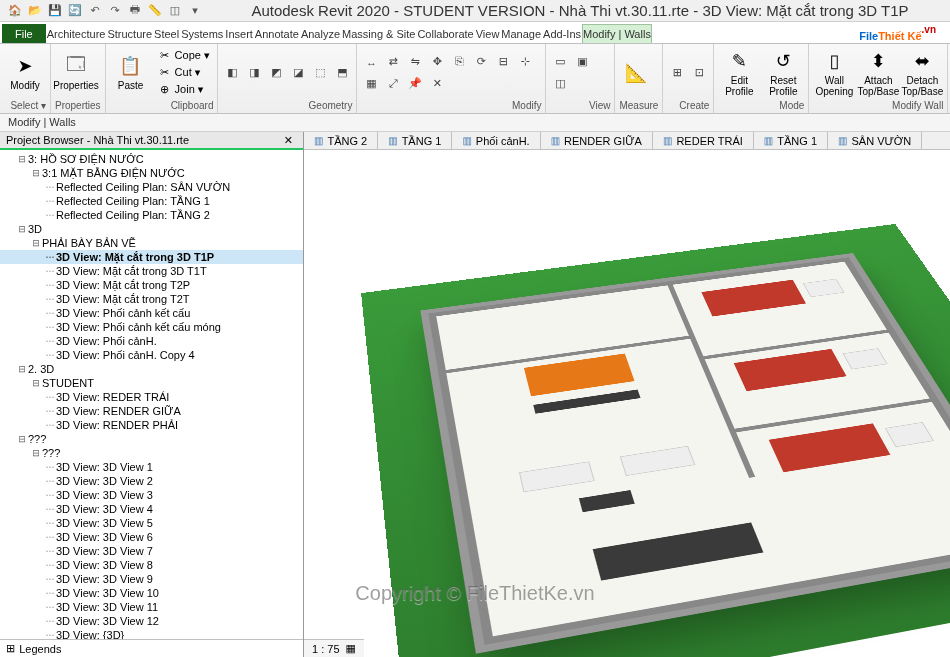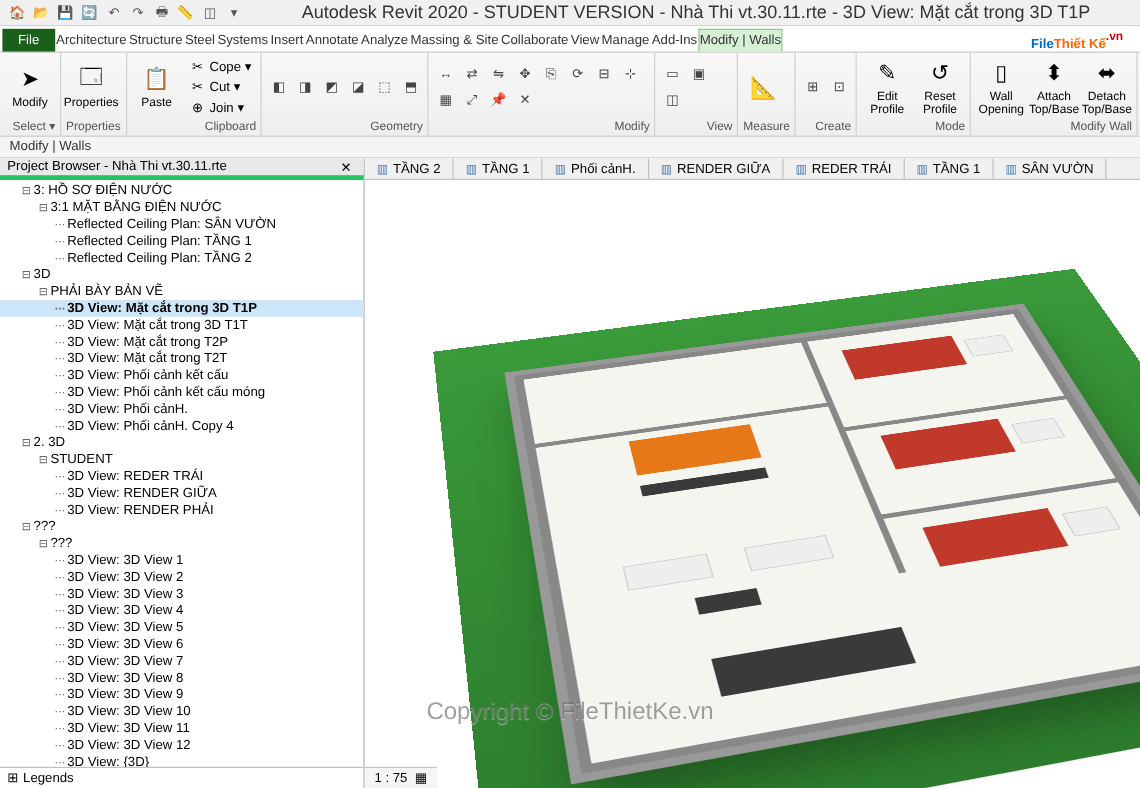--- a/index.html
+++ b/index.html
@@ -32,21 +32,21 @@
 .icon-btn { width: 20px; height: 20px; display: flex; align-items: center; justify-content: center; cursor: pointer; color: #444; }
 
 
 .context-bar { height: 18px; background: #f5f5f5; border-bottom: 1px solid #d0d0d0; padding: 2px 8px; font-size: 11px; color: #333; }
 
 
 .main { display: flex; height: 525px; }
 
 
 .browser { width: 304px; border-right: 1px solid #999; display: flex; flex-direction: column; background: #fff; }
-.browser-header { height: 18px; background: #e8e8e8; border-bottom: 4px solid #22c55e; padding: 2px 6px; display: flex; justify-content: space-between; align-items: center; font-size: 11px; }
+.browser-header { height: 18px; background: #e8e8e8; border-bottom: 2px solid #22c55e; padding: 2px 6px; display: flex; justify-content: space-between; align-items: center; font-size: 11px; }
 .browser-close { cursor: pointer; padding: 0 4px; }
 .tree { flex: 1; overflow-y: auto; padding: 2px 0; font-size: 11px; }
 .tree-node { padding: 1px 0 1px 4px; white-space: nowrap; cursor: pointer; display: flex; align-items: center; }
 .tree-node.selected { background: #cde6f7; font-weight: bold; }
 .tree-toggle { width: 12px; display: inline-block; text-align: center; color: #666; font-size: 9px; }
 .tree-indent-1 { padding-left: 16px; }
 .tree-indent-2 { padding-left: 30px; }
 .tree-indent-3 { padding-left: 44px; }
 .browser-footer { height: 18px; border-top: 1px solid #c0c0c0; padding: 2px 6px; display: flex; align-items: center; gap: 4px; font-size: 11px; }
 

